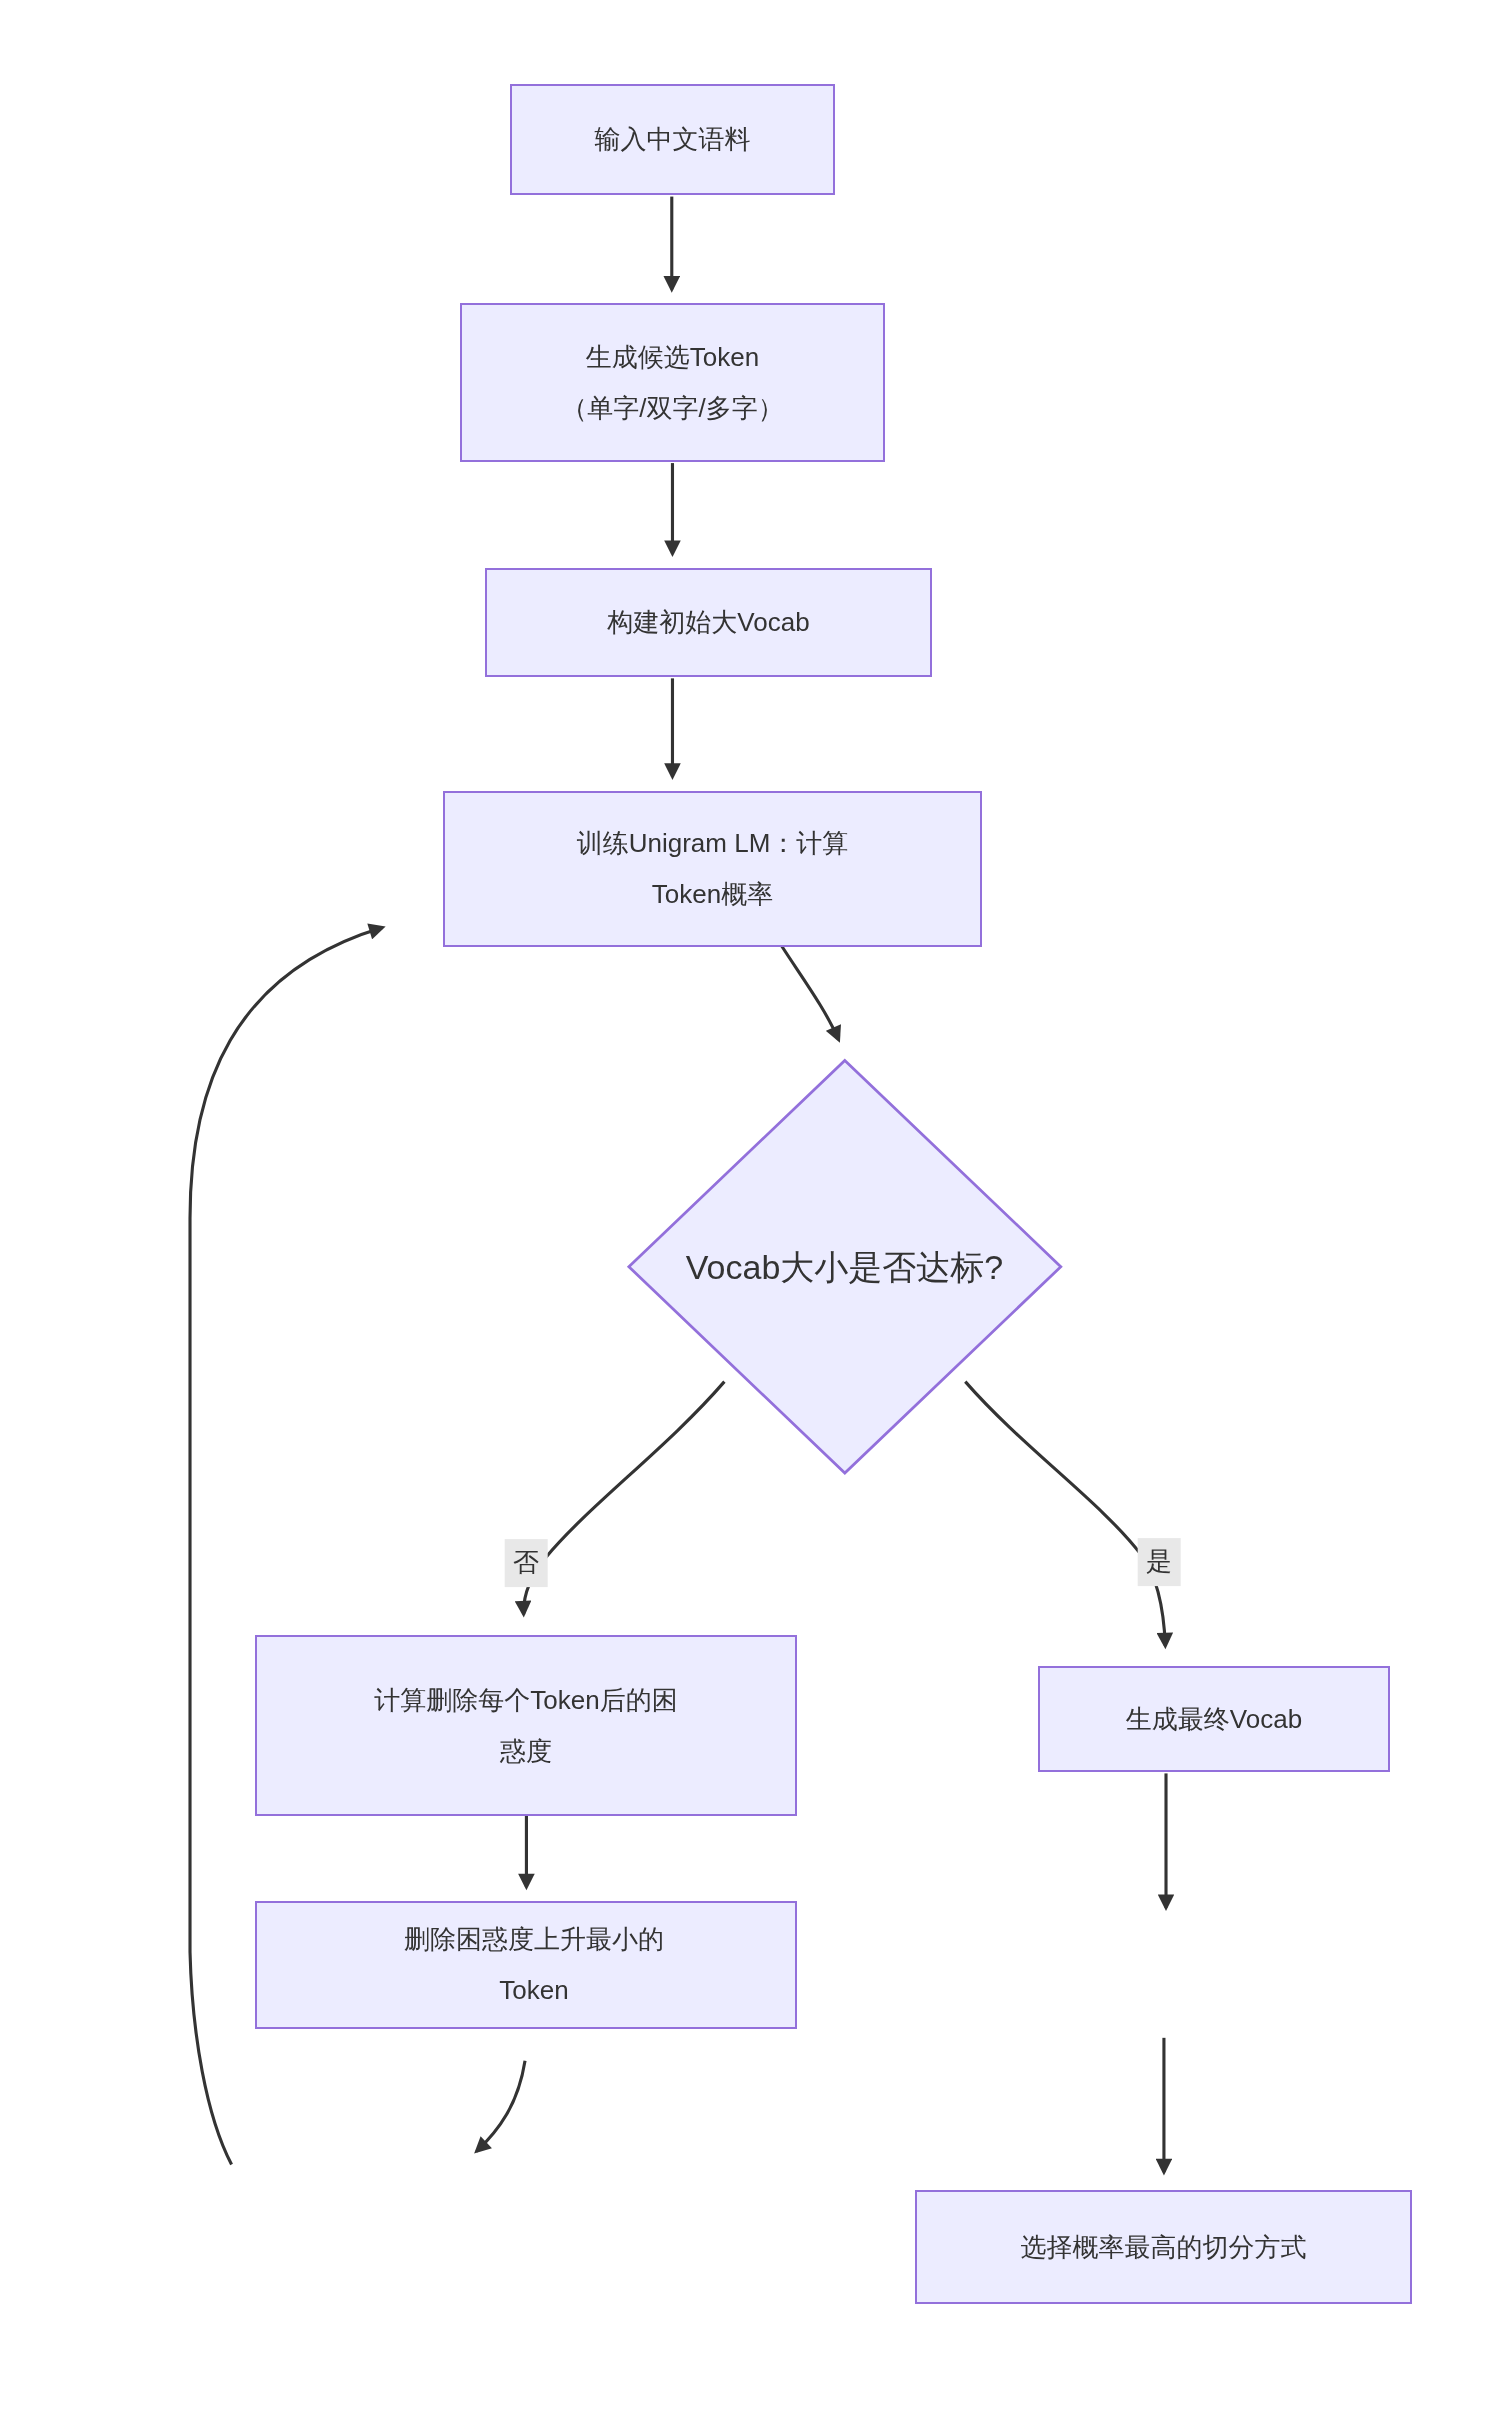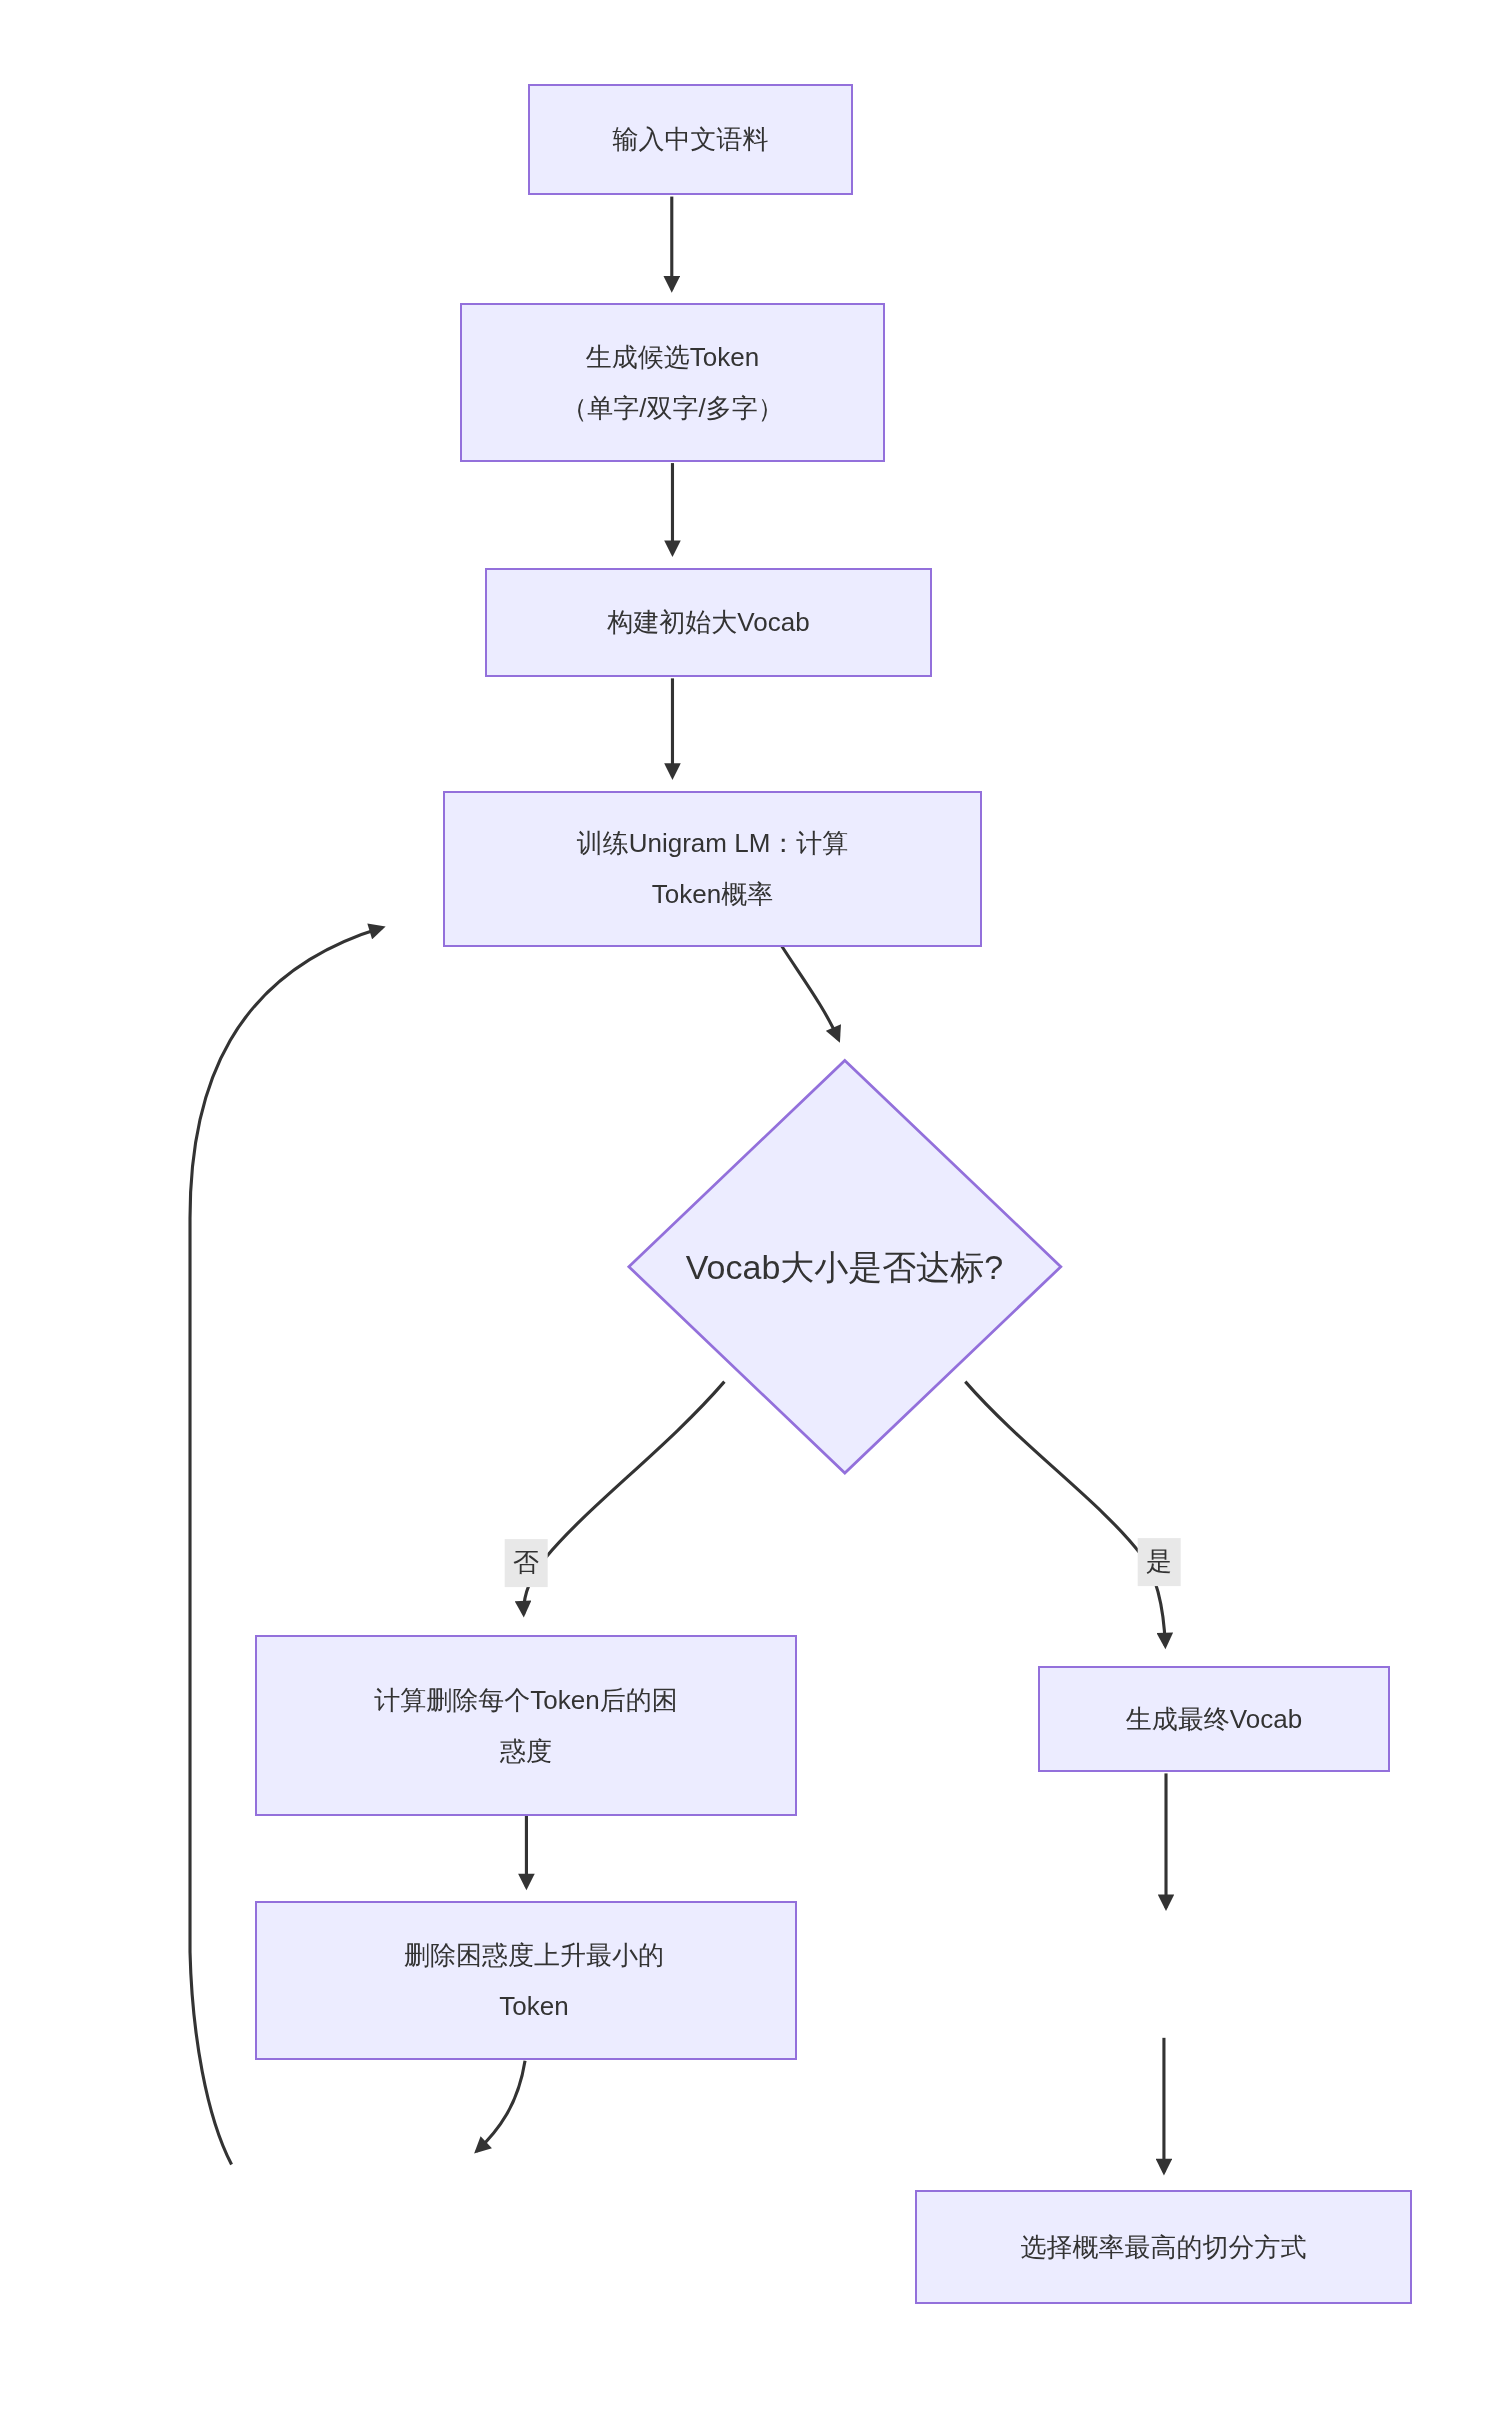--- a/index.html
+++ b/index.html
@@ -71,26 +71,26 @@
     transform: translate(-50%, -50%);
     background: #e8e8e8;
     padding: 7px 8.3px;
     font-size: 26px;
     line-height: 1.3;
     color: #333333;
     z-index: 4;
     text-align: center;
   }
   
-  #node-A { left: 528px;  top: 84px;  width: 325px; height: 111px; }
+  #node-A { left: 510px;  top: 84px;  width: 325px; height: 111px; }
   #node-B { left: 460px;  top: 303px;  width: 425px; height: 159px; }
   #node-C { left: 485px;  top: 568px;  width: 447px; height: 109px; }
   #node-D { left: 403px;  top: 791px; width: 539px; height: 156px; margin-left: 40px; }
   #node-F { left: 255px;  top: 1635px; width: 542px; height: 181px; }
-  #node-G { left: 255px;  top: 1901px; width: 542px; height: 159px; padding-left: 16px; }
+  #node-G { left: 255px;  top: 1901px; width: 542px; height: 128px; padding-left: 16px; }
   #node-H { left: 84px;  top: 2166px; width: 542px; height: 161px; }
   #node-I { left: 990px; top: 1666px; width: 352px; height: 106px; margin-left: 48px; }
   #node-J { left: 895px; top: 1926px; width: 533px; height: 111px; }
   #node-K { left: 915px; top: 2190px; width: 497px; height: 114px; }
   #edge-label-no  { left: 526px;  top: 1563px; }
   #edge-label-yes { left: 1159px; top: 1562px; }
 </style>
 </head>
 <body>
 

